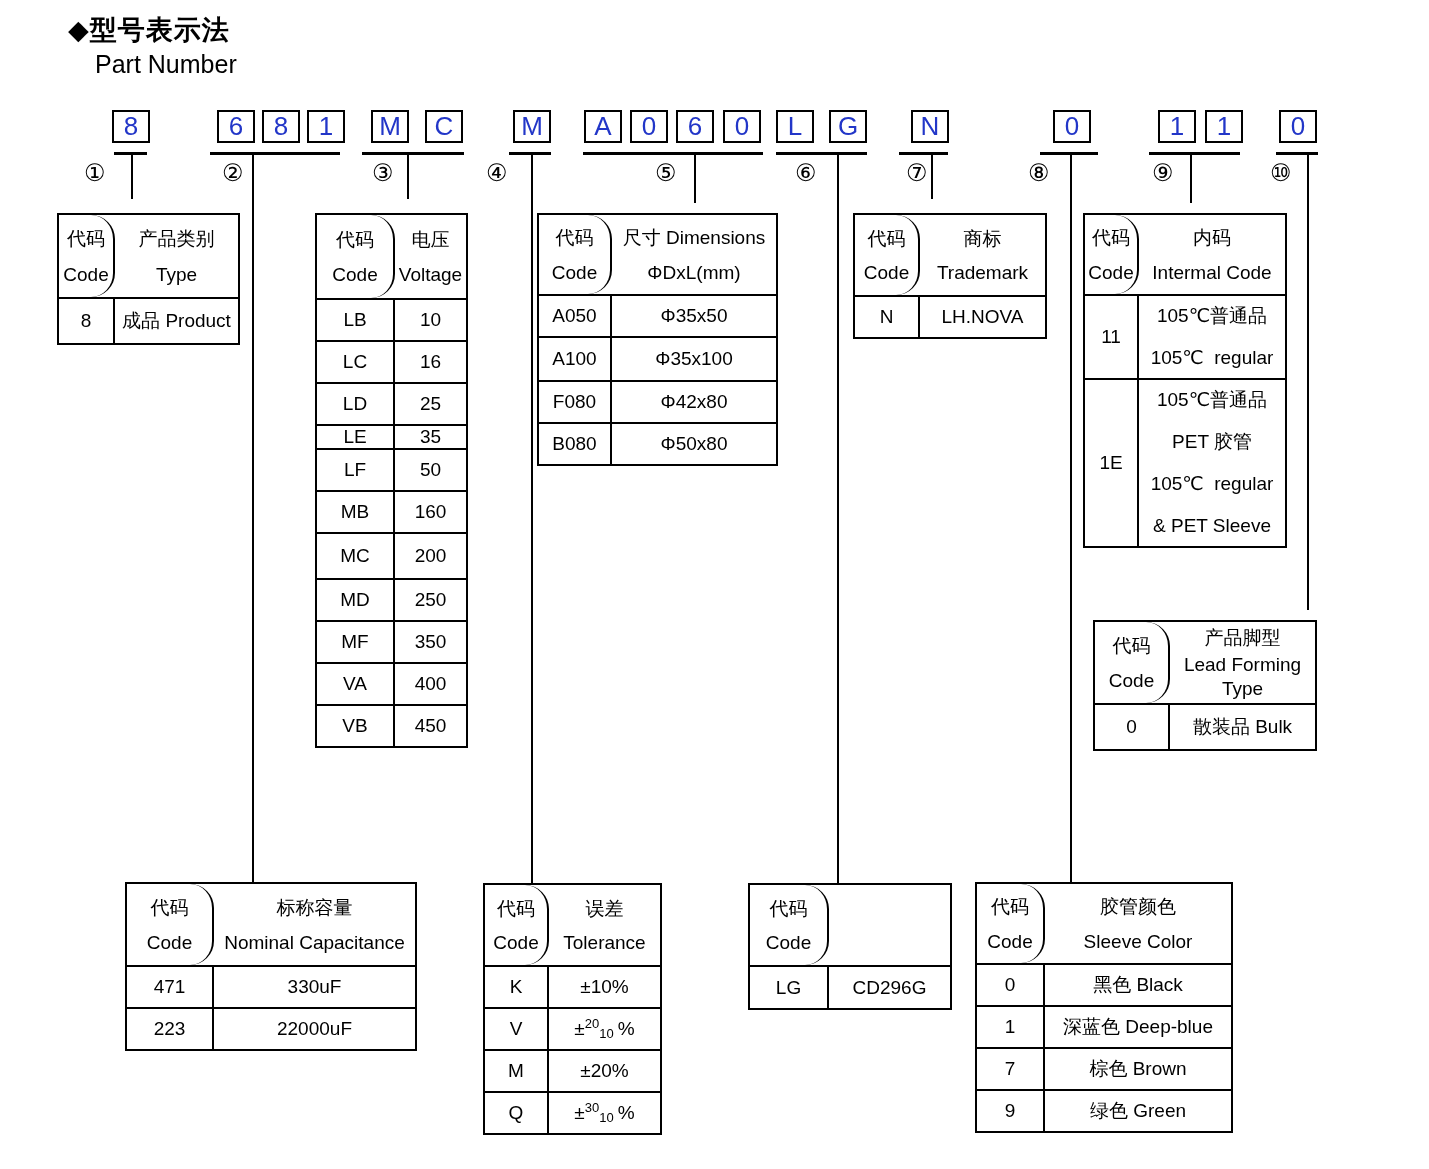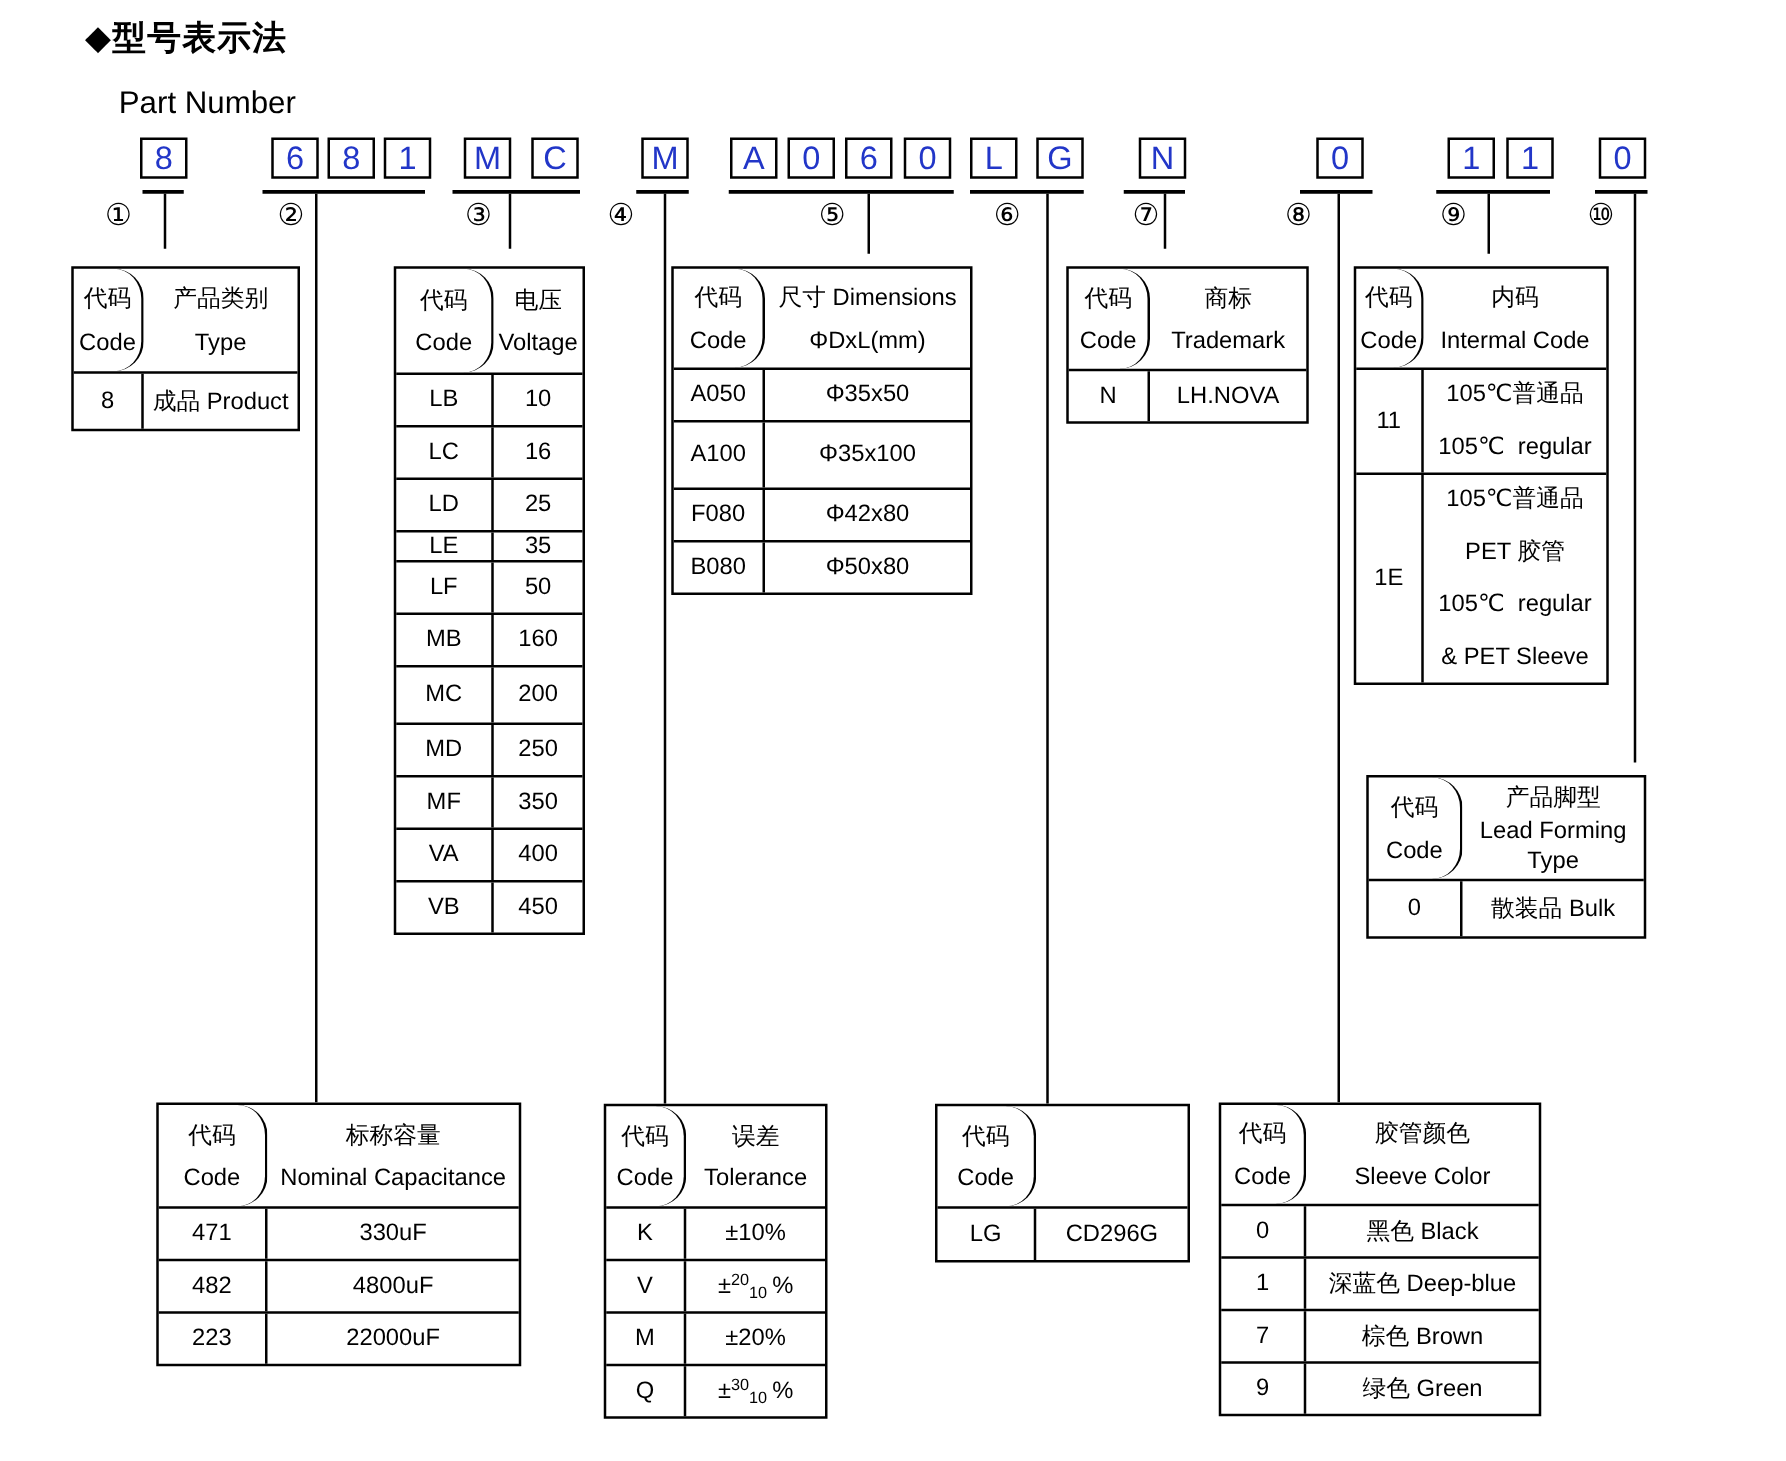--- a/index.html
+++ b/index.html
@@ -1,20 +1,20 @@
 <!DOCTYPE html>
 <html style="--code_blue: #2236c8;"><head>
 <meta charset="utf-8">
 <style>
   * { box-sizing: border-box; margin: 0; padding: 0; }
   body { background: #fff; font-family: "Liberation Sans", "DejaVu Sans", sans-serif; color: #000; }
   #page { position: relative; width: 1429px; height: 1169px; background: #fff; overflow: hidden; }
 
   .title-zh { position: absolute; left: 68px; top: 12px; font-size: 27px; font-weight: 600; letter-spacing: 1px; }
-  .title-en { position: absolute; left: 95px; top: 68px; font-size: 25px; }
+  .title-en { position: absolute; left: 95px; top: 50px; font-size: 25px; }
 
   .box { position: absolute; top: 110px; width: 38px; height: 33px; border: 2px solid #000;
          display: flex; align-items: center; justify-content: center;
          font-size: 26px; color: var(--code_blue, #2236c8); }
   .ul   { position: absolute; top: 152px; height: 3px; background: #000; }
   .vl   { position: absolute; width: 2px; background: #000; }
   .circ { position: absolute; top: 161px; font-size: 24px; line-height: 1; }
 
   .tbl { position: absolute; border: 2px solid #000; display: flex; flex-direction: column; font-size: 19px; background: #fff; }
   .tr  { display: flex; flex: none; }
@@ -225,21 +225,21 @@
       </div>
     </div>
     <div class="tr" style="height:42px">
       <div class="c1">
           <div>A050</div>
         </div>
       <div class="c2">
           <div>Φ35x50</div>
         </div>
     </div>
-    <div class="tr" style="height:54px">
+    <div class="tr" style="height:44px">
       <div class="c1">
           <div>A100</div>
         </div>
       <div class="c2">
           <div>Φ35x100</div>
         </div>
     </div>
     <div class="tr" style="height:42px">
       <div class="c1">
           <div>F080</div>
@@ -344,28 +344,20 @@
         <div>标称容量</div>
         <div>Nominal Capacitance</div>
       </div>
     </div>
     <div class="tr" style="height:42px">
       <div class="c1">
           <div>471</div>
         </div>
       <div class="c2">
           <div>330uF</div>
-        </div>
-    </div>
-    <div class="tr" style="height:42px">
-      <div class="c1">
-          <div>482</div>
-        </div>
-      <div class="c2">
-          <div>4800uF</div>
         </div>
     </div>
     <div class="tr" style="height:42px">
       <div class="c1">
           <div>223</div>
         </div>
       <div class="c2">
           <div>22000uF</div>
         </div>
     </div>

